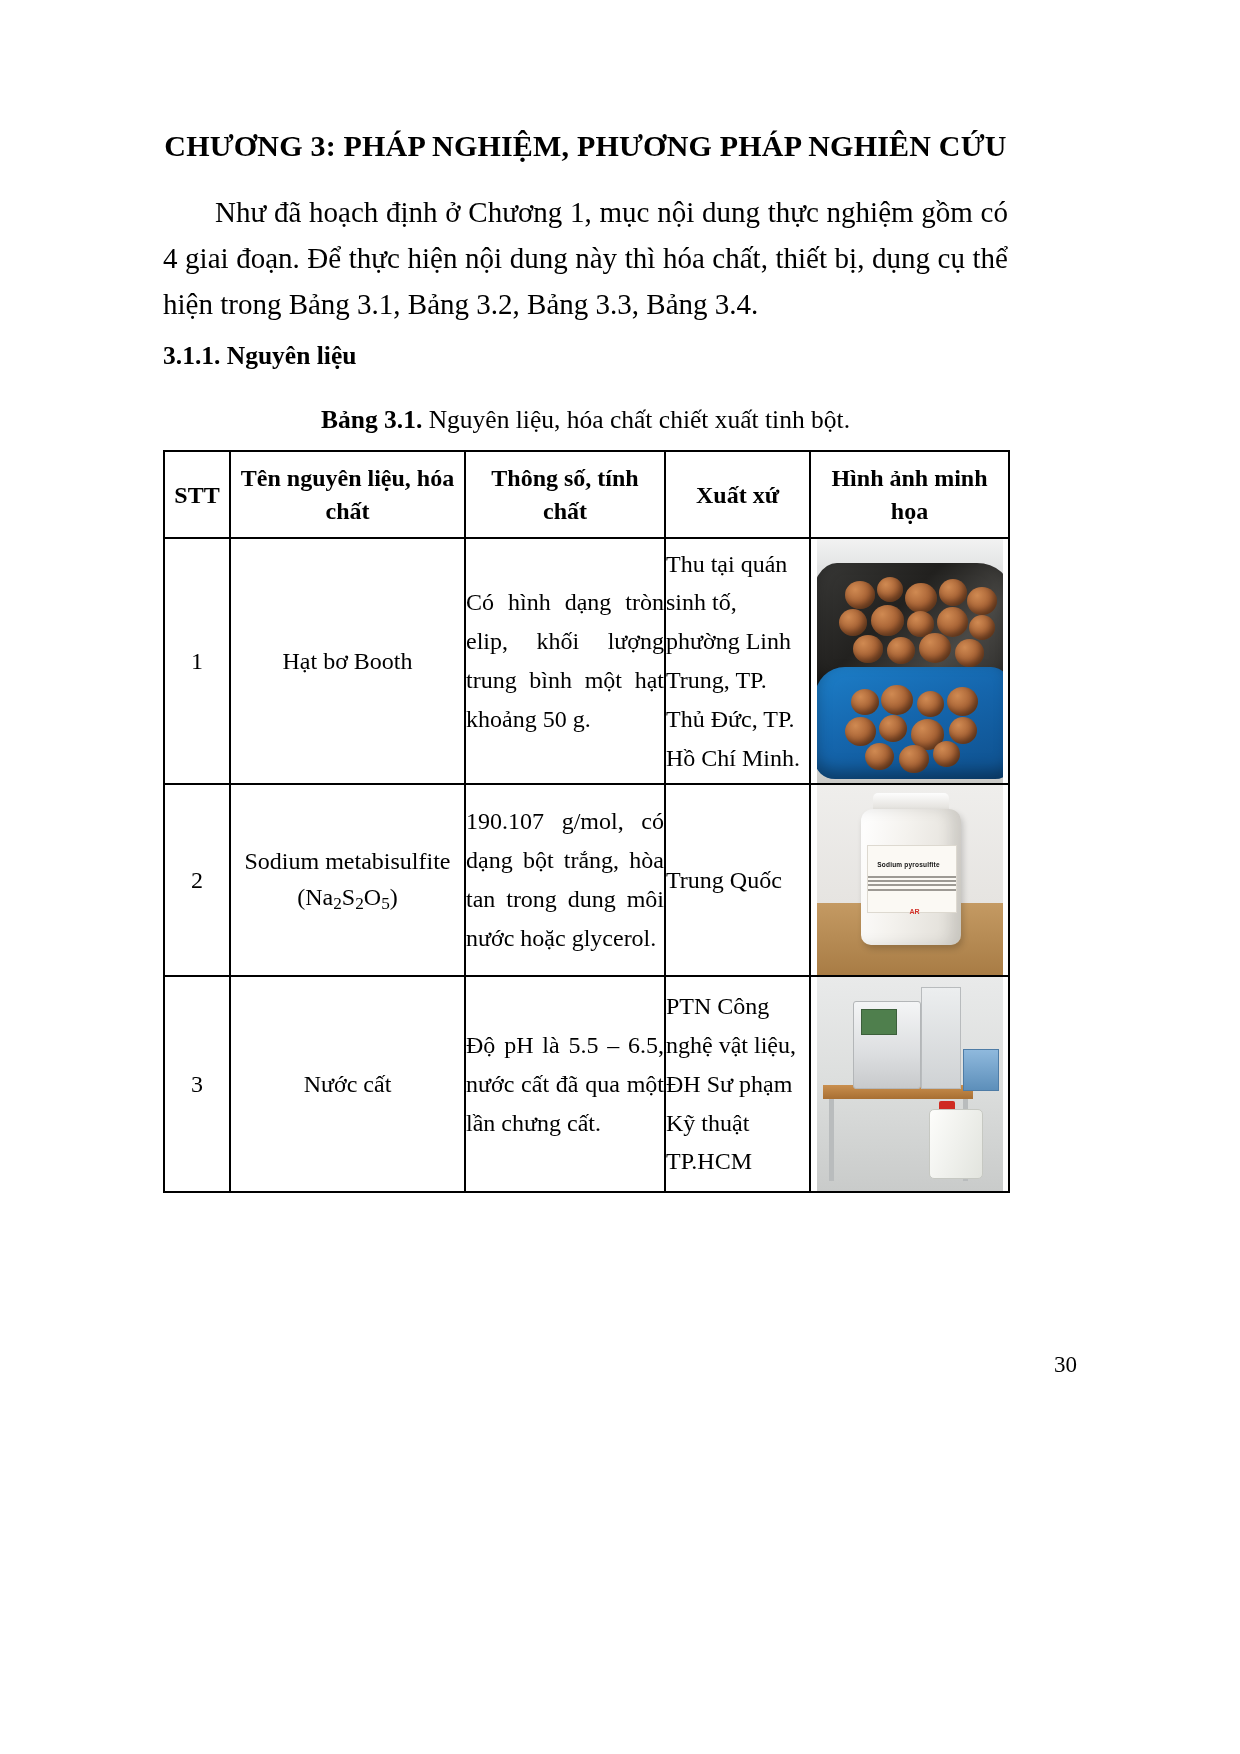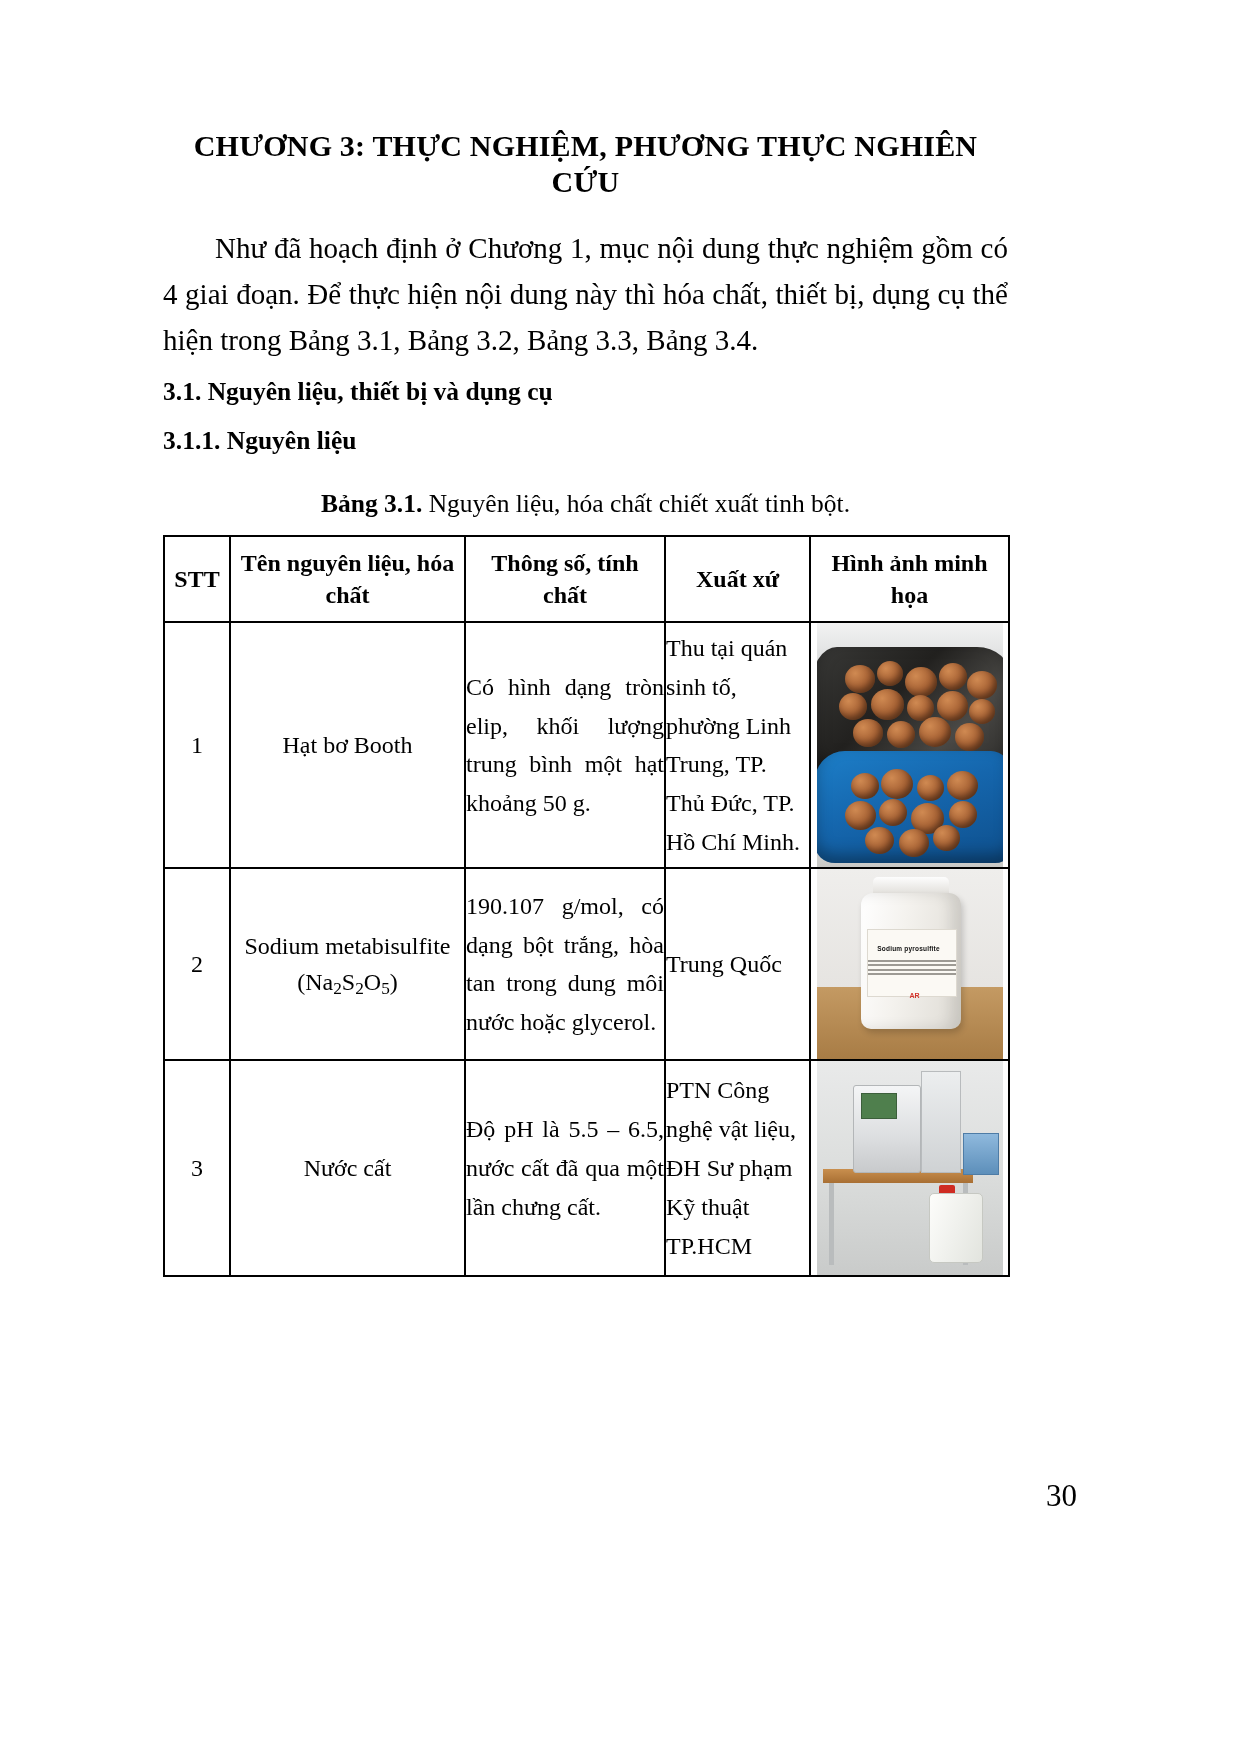--- a/index.html
+++ b/index.html
@@ -218,37 +218,36 @@
     background: #cf2b22; border-radius: 2px;
   }
   .p-lab .bluebox {
     position: absolute; left: 146px; top: 72px; width: 34px; height: 40px;
     background: linear-gradient(180deg,#8fb9dd,#5d8fba); border: 1px solid #4e7ca6;
   }
 
   .page-number {
     position: absolute;
     right: 163px;
-    top: 1478px;
-    font-size: 31px;
+    top: 1352px;
+    font-size: 23px;
     text-align: left;
   }
 </style>
 </head>
 <body>
 
 <div class="page">
 
   <div class="content">
 
-    <div class="doc-title">CHƯƠNG 3: THỰC NGHIỆM, PHƯƠNG THỰC NGHIÊN CỨU</div>
+    <div class="doc-title">CHƯƠNG 3: PHÁP NGHIỆM, PHƯƠNG PHÁP NGHIÊN CỨU</div>
 
     <div class="para"><span class="indent"></span><span>Như đã hoạch định ở Chương 1, mục nội dung thực nghiệm gồm có 4 giai đoạn. Để thực hiện nội dung này thì hóa chất, thiết bị, dụng cụ thể hiện trong Bảng 3.1, Bảng 3.2, Bảng 3.3, Bảng 3.4.</span></div>
 
-    <div class="heading">3.1. Nguyên liệu, thiết bị và dụng cụ</div>
 
     <div class="heading">3.1.1. Nguyên liệu</div>
 
     <div class="table-caption"><span class="cap-label">Bảng 3.1.</span><span> Nguyên liệu, hóa chất chiết xuất tinh bột.</span></div>
 
     <table class="data">
       <colgroup>
         <col class="col-stt">
           <col class="col-name">
           <col class="col-spec">

